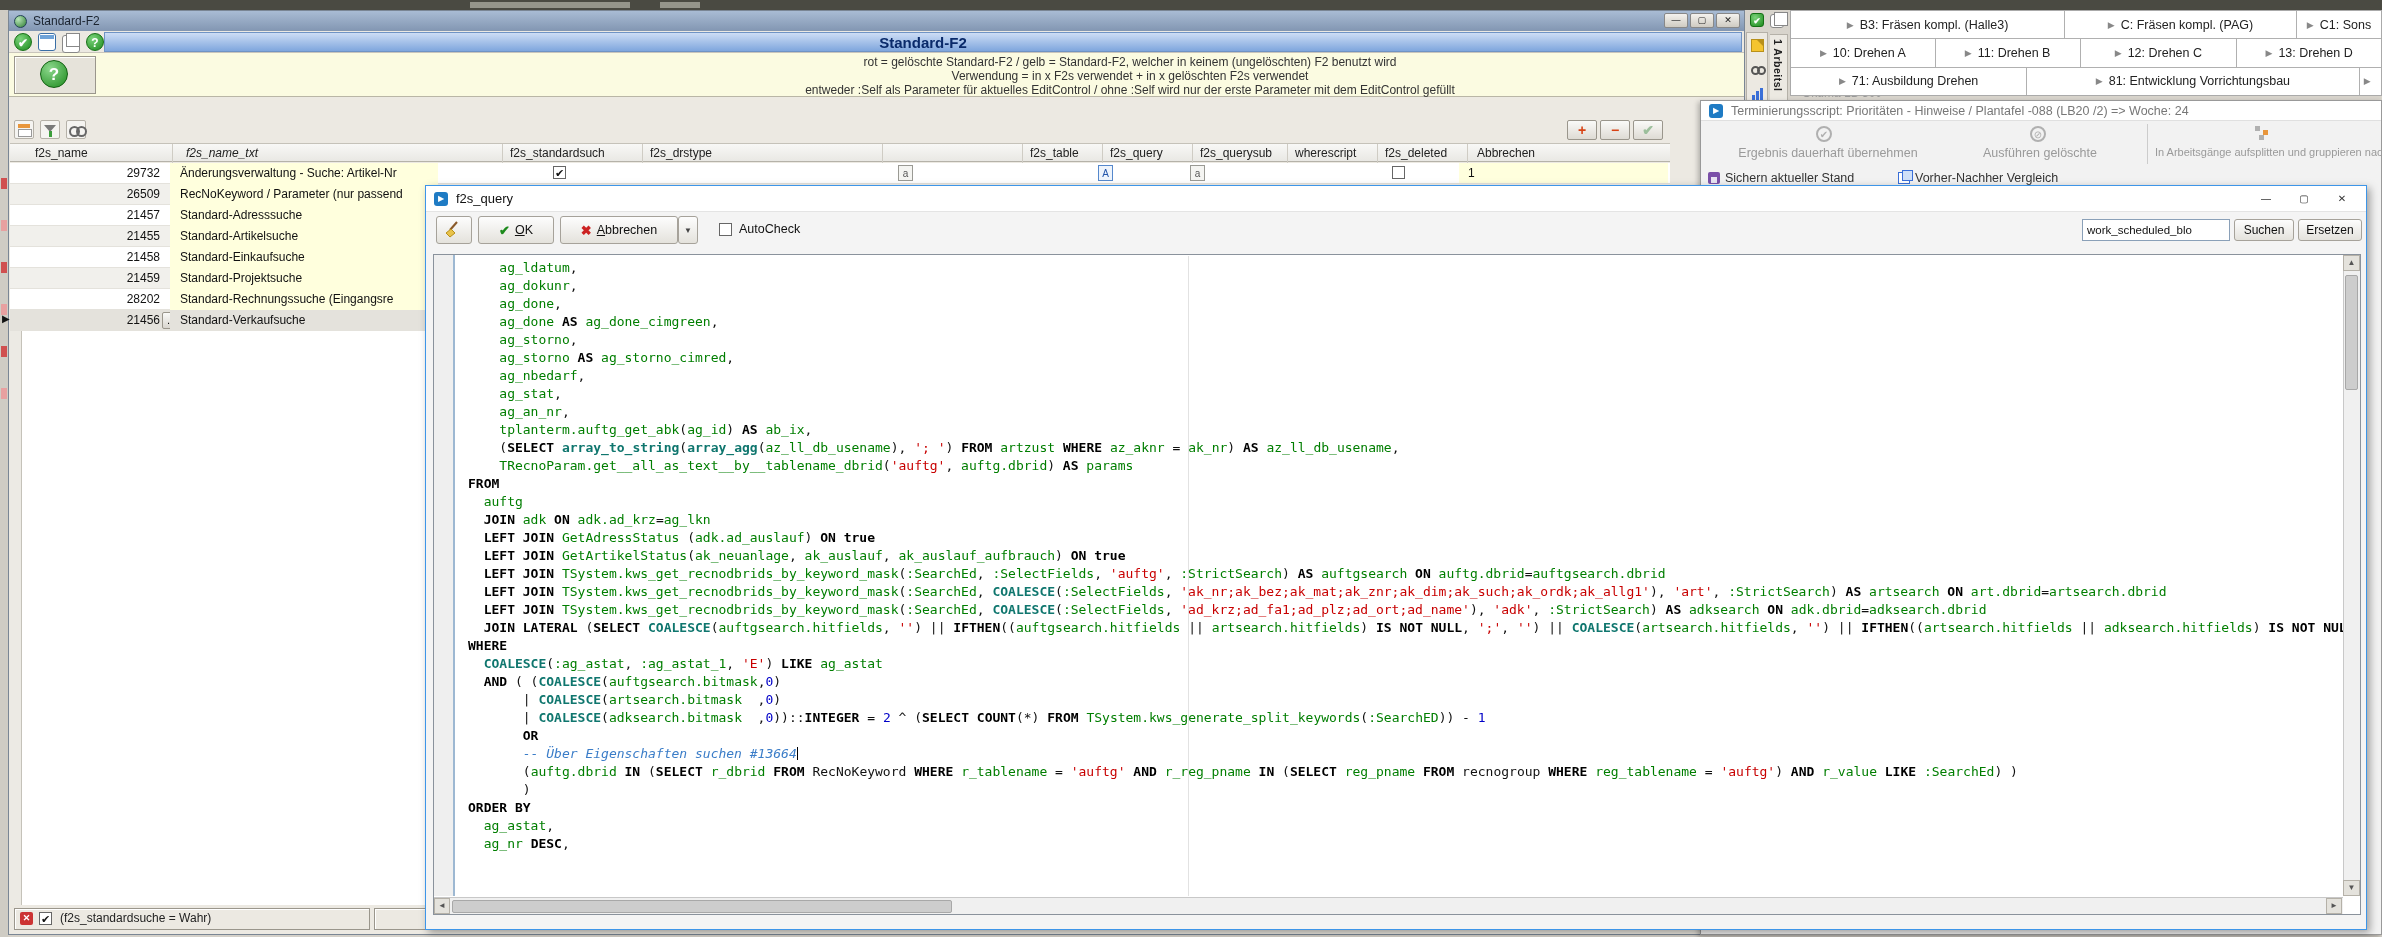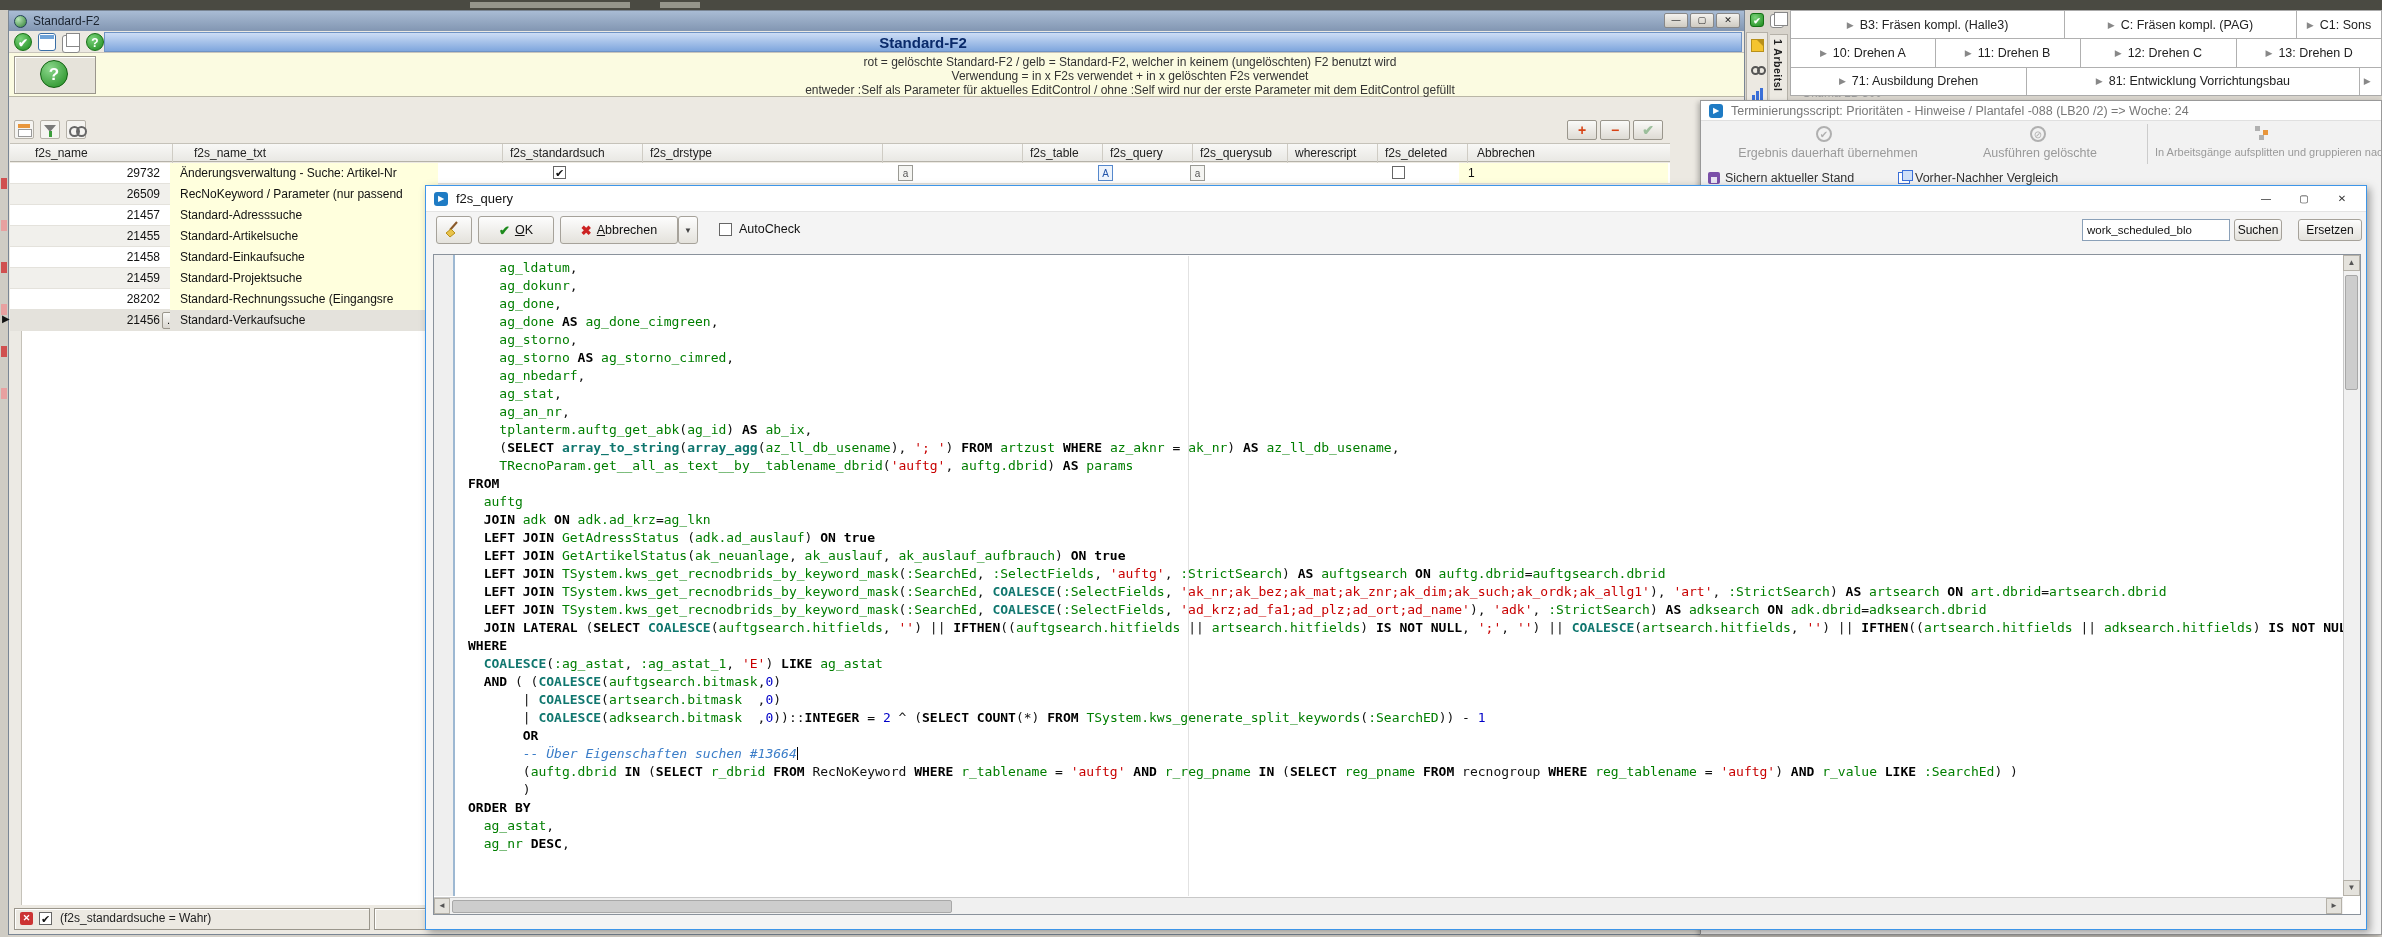--- a/index.html
+++ b/index.html
@@ -212,21 +212,21 @@
   <div class="gbico gbfun" style="left:40px;top:120px;position:absolute;"></div>
   <div class="gbico gbbin" style="left:66px;top:120px;position:absolute;"></div>
   <div class="plusbtn" style="left:1567px;top:120px;color:#d84315;">+</div>
   <div class="plusbtn" style="left:1600px;top:120px;color:#d84315;">−</div>
   <div class="plusbtn" style="left:1633px;top:120px;color:#9cbf9c;">✔</div>
 
   <div class="abs" id="gridwhite"></div>
   <div class="abs" id="rowheadstrip"></div>
   <div class="abs" id="ghead">
       <div class="gcol" style="left: 25px;">f2s_name</div>
-      <div class="gcol" style="left: 184px;">f2s_name_txt</div>
+      <div class="gcol" style="left: 176px; font-style: italic;">f2s_name_txt</div>
       <div class="gcol" style="left: 500px;">f2s_standardsuch</div>
       <div class="gcol" style="left: 640px;">f2s_drstype</div>
       <div class="gcol" style="left: 880px; margin-top: 16px;">f2s_regconfig</div>
       <div class="gcol" style="left: 1020px;">f2s_table</div>
       <div class="gcol" style="left: 1100px;">f2s_query</div>
       <div class="gcol" style="left: 1190px;">f2s_querysub</div>
       <div class="gcol" style="left: 1285px;">wherescript</div>
       <div class="gcol" style="left: 1375px;">f2s_deleted</div>
       <div class="gcol" style="left: 1467px;">Abbrechen</div>
       <div class="gsep" style="left: 162px;"></div>
@@ -402,21 +402,21 @@
     <span class="okfl" style="display:inline-block;">OK</span>
   </div>
   <div class="dbtn" style="left:560px;width:118px;">
     <span class="r">✖</span>
     <span class="okfl" style="display:inline-block;">Abbrechen</span>
   </div>
   <div class="dbtn" id="cancelarrow">▼</div>
   <div class="cb abs" id="autocheck"></div>
   <div class="abs" id="autochecklbl">AutoCheck</div>
   <input class="abs" id="searchbox" value="work_scheduled_blo" style="">
-  <div class="minibtn" style="left:2234px;width:48px;">Suchen</div>
+  <div class="minibtn" style="left:2234px;width:60px;">Suchen</div>
   <div class="minibtn" style="left:2298px;width:64px;">Ersetzen</div>
 
   <div class="abs" id="edframe"></div>
   <div class="abs" id="gutter"></div>
   <div class="abs" id="marginline"></div>
   <div class="abs" id="sqlcode">
       <div class="sqline"><span class="tk-i">    ag_ldatum</span><span class="tk-p">,</span></div>
       <div class="sqline"><span class="tk-i">    ag_dokunr</span><span class="tk-p">,</span></div>
       <div class="sqline"><span class="tk-i">    ag_done</span><span class="tk-p">,</span></div>
       <div class="sqline"><span class="tk-i">    ag_done </span><span class="tk-k">AS</span><span class="tk-i"> ag_done_cimgreen</span><span class="tk-p">,</span></div>

